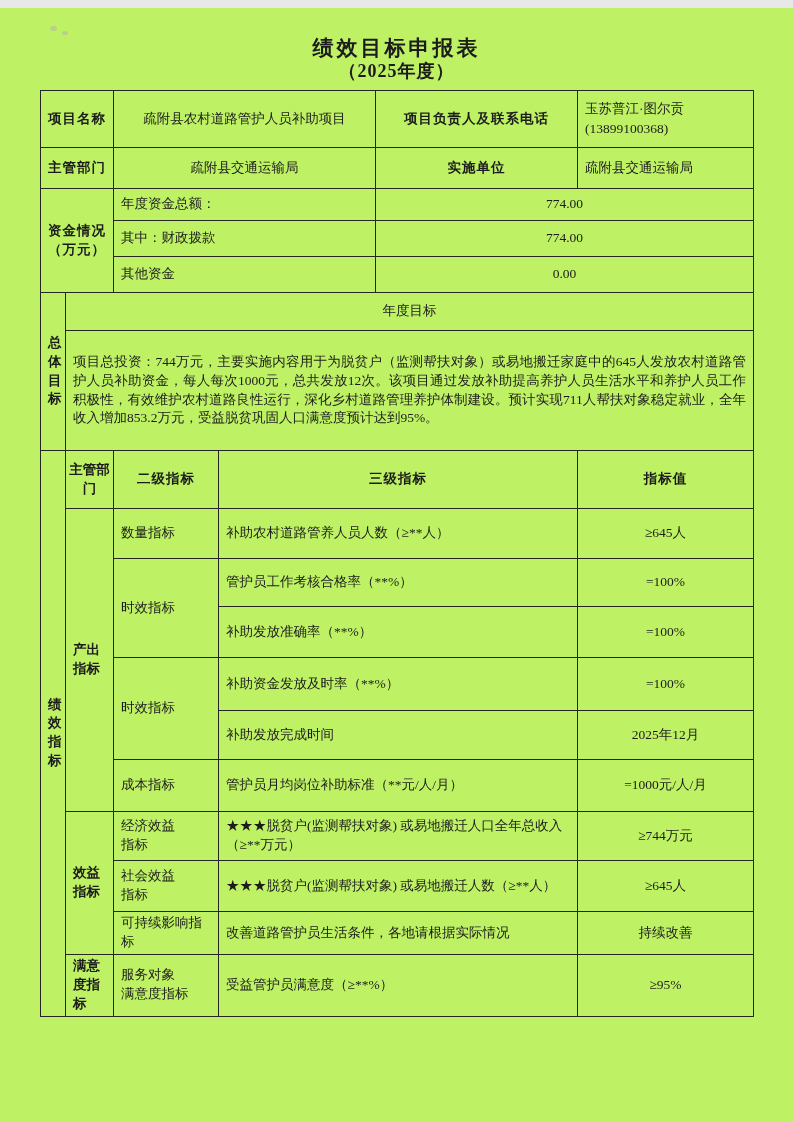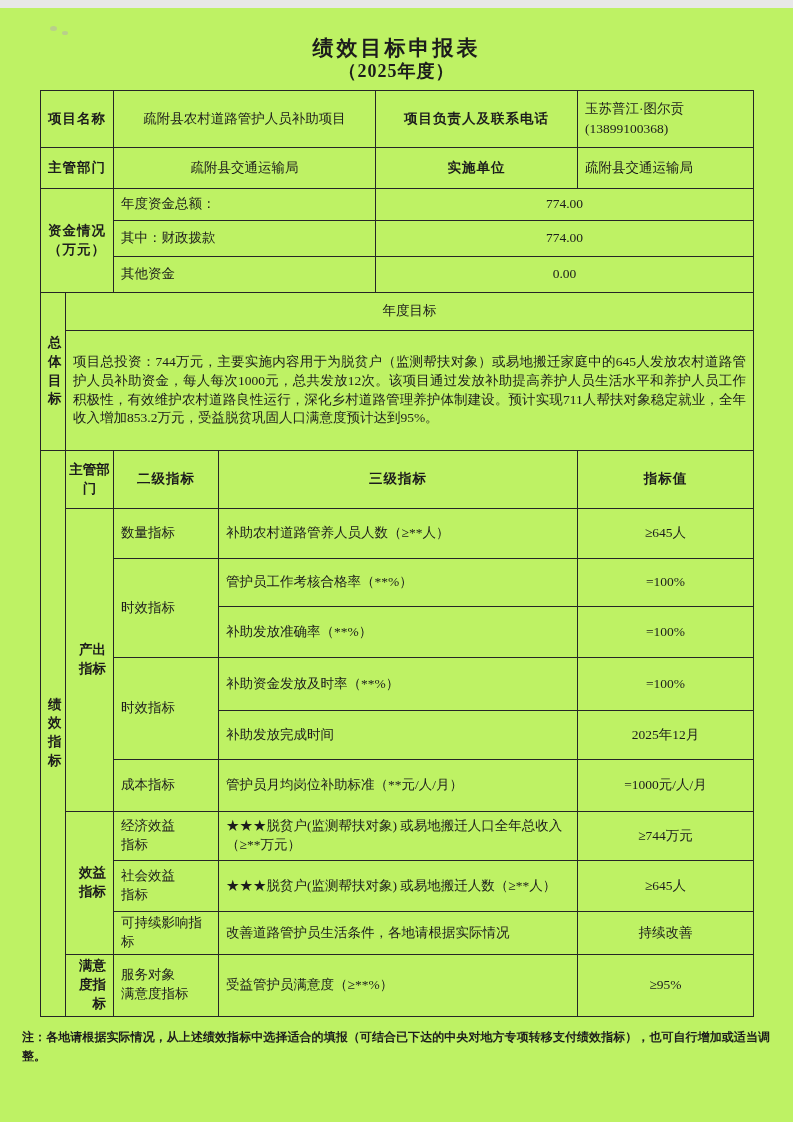--- a/index.html
+++ b/index.html
@@ -31,21 +31,21 @@
     vertical-align:middle;
     word-break:break-word;
     line-height:1.4;
   }
   td.c{text-align:center;}
   td.lbl{text-align:center;font-weight:600;letter-spacing:1px;}
   td.vcol{ 
     text-align:center;font-weight:600;padding:2px 1px;line-height:1.55;letter-spacing:0;
   }
   td.l1col{ 
-    text-align:right;font-weight:600;padding:2px 3px;line-height:1.5;
+    text-align:left;font-weight:600;padding:2px 3px;line-height:1.5;
   }
   td.goal-text{
     text-align:justify;line-height:1.72;font-size:13.5px;padding:6px 10px;
     vertical-align:middle;
   }
   td.pre{white-space:pre-line;}
   .phone-cell div{text-align:left;line-height:1.5;}
   .note{
     position:absolute;left:22px;top:1020px;width:748px;
     font-size:12px;font-weight:600;line-height:1.55;text-align:justify;
@@ -176,14 +176,13 @@
     <tr style="height:57px">
       <td class="l1col">满意度指标</td>
       <td class="pre">服务对象
 满意度指标</td>
       <td colspan="2">受益管护员满意度（≥**%）</td>
       <td class="c">≥95%</td>
     </tr>
   </tbody>
     </table>
 
-  <div class="note">注：各地请根据实际情况，从上述绩效指标中选择适合的填报（可结合已下达的中央对地方专项转移支付绩效指标），也可自行增加或适当调整。</div>
 </div>
 
 </body></html>

